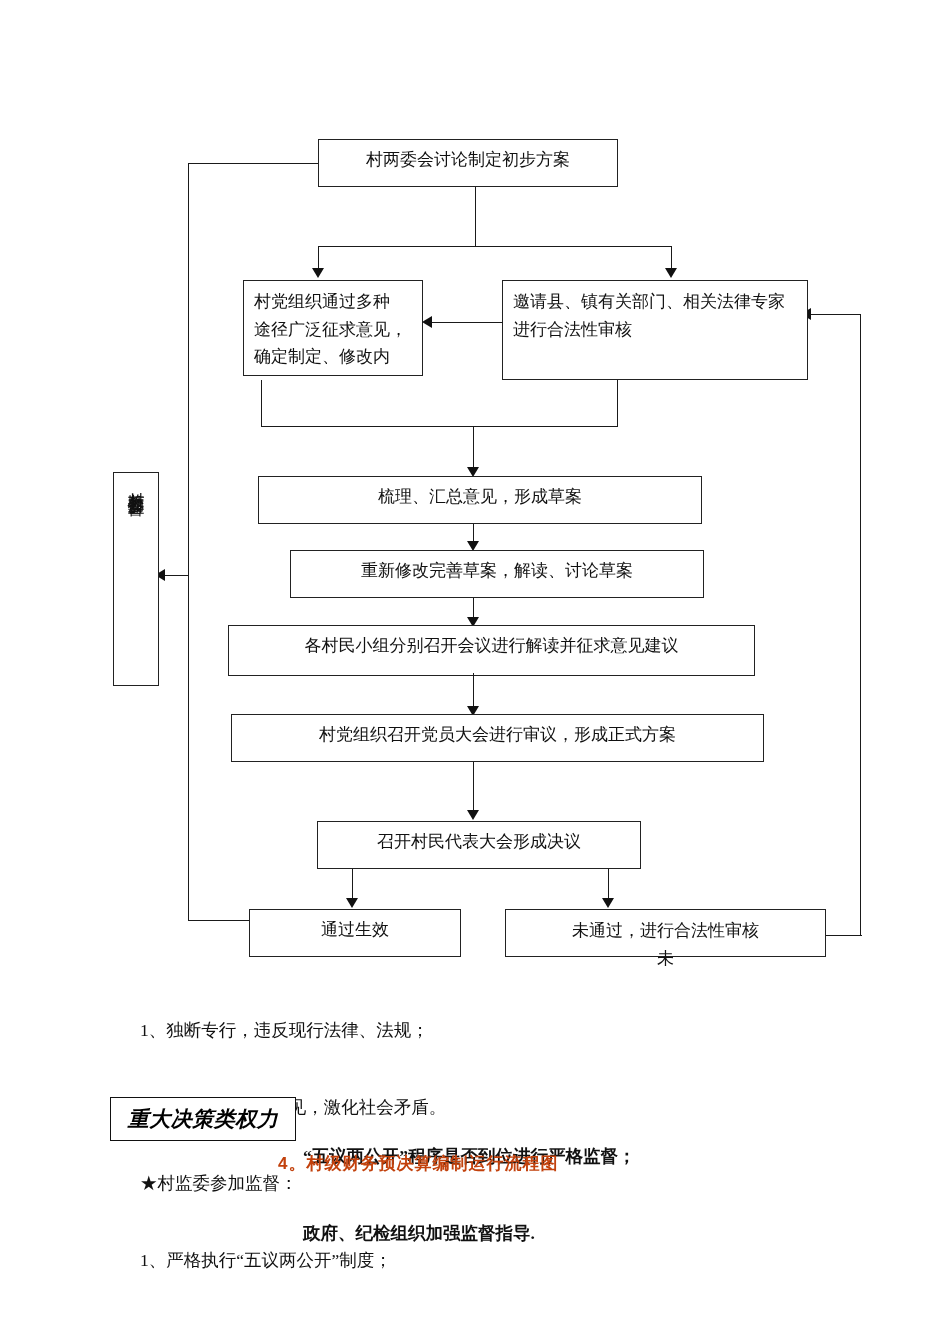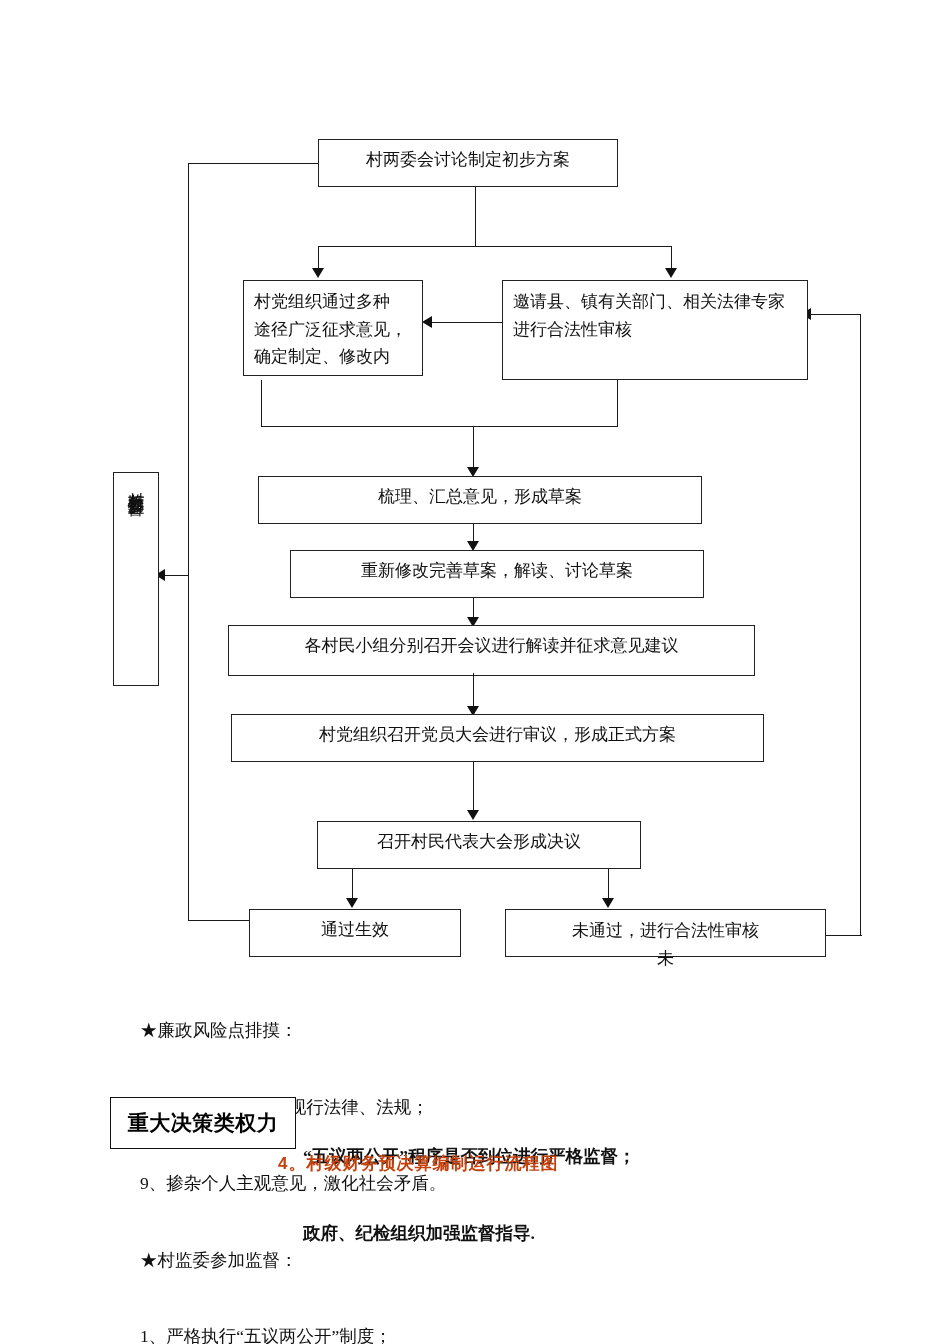--- a/index.html
+++ b/index.html
@@ -207,31 +207,30 @@
   <div class="box center multiline" style="left:505px; top:909px; width:321px; height:48px;">
     <span class="txt">未通过，进行合法性审核
 未</span>
   </div>
 
   <div class="vbox" style="left:113px; top:472px; width:46px; height:214px;">
     <span class="vtxt">村监委参加监督</span>
   </div>
 
   <div class="notes" style="left:140px; top:967px; width:720px;">
-    <span class="note-line">★廉政风险点排摸：</span>
     <span class="note-line">1、独断专行，违反现行法律、法规；</span>
     <span class="note-line">9、掺杂个人主观意见，激化社会矛盾。</span>
     <span class="note-line">★村监委参加监督：</span>
     <span class="note-line">1、严格执行“五议两公开”制度；</span>
   </div>
 
   <div class="notes" style="left:303px; top:1093px; width:600px;font-weight:bold;">
     <span class="note-line">“五议两公开”程序是否到位进行严格监督；</span>
     <span class="note-line">政府、纪检组织加强监督指导.</span>
   </div>
 
-  <div class="tagbox" style="left:110px; top:1097px; width:186px; height:52px;">
+  <div class="tagbox" style="left:110px; top:1097px; width:186px; height:44px;font-style:italic;">
     <span>重大决策类权力</span>
   </div>
 
   <div class="title" style="left:278px; top:1152px;">4。村级财务预决算编制运行流程图</div>
 
 </div>
 
 </body></html>

